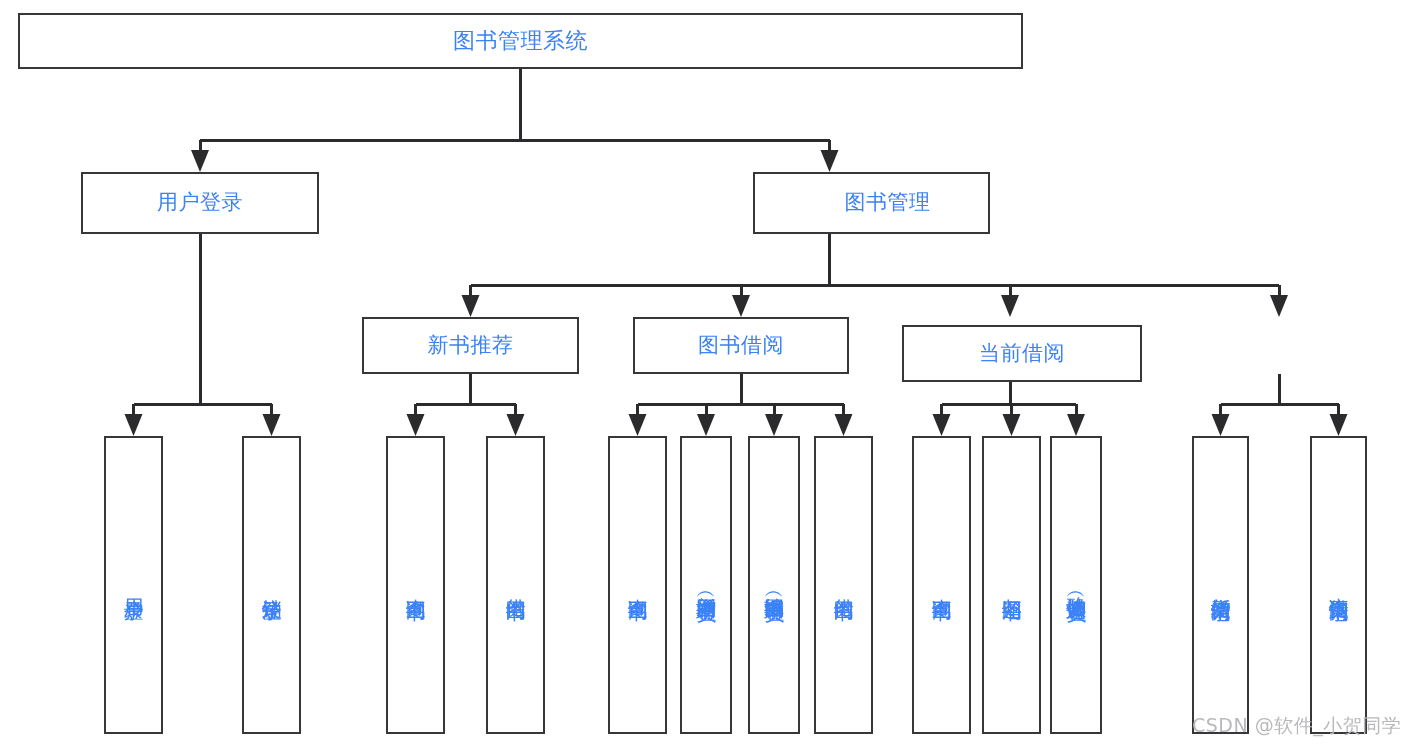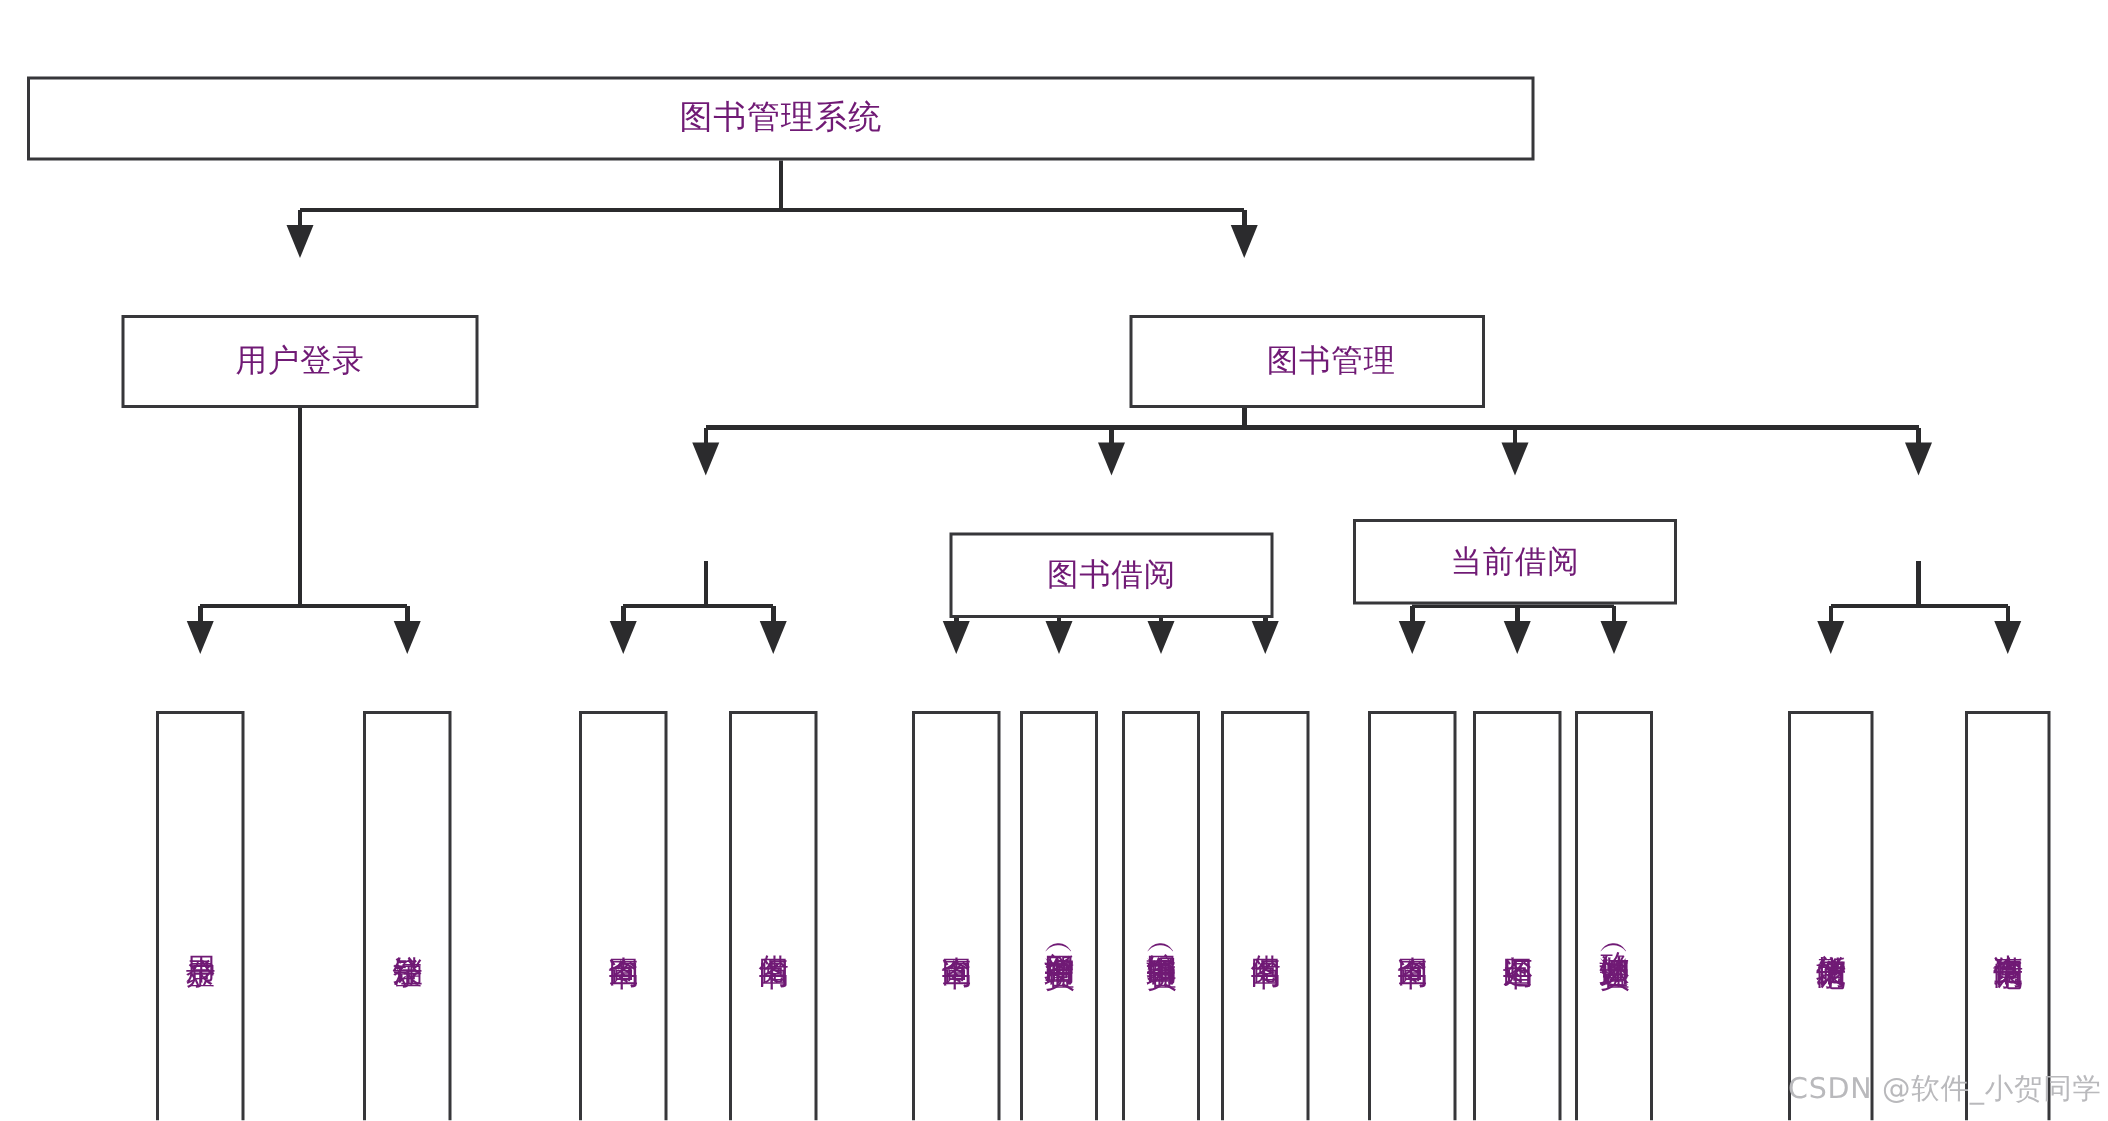--- a/index.html
+++ b/index.html
@@ -24,22 +24,21 @@
     pointer-events: none;
   }
   .node {
     position: absolute;
     box-sizing: border-box;
     background: #ffffff;
     border: 2.5px solid #37373a;
     display: flex;
     align-items: center;
     justify-content: center;
-    color: #701a75;
-    margin-top: 38px;
+    color: #3b82f6;
   }
   .node-h .label {
     font-size: 21px;
     line-height: 1.2;
     letter-spacing: 0.5px;
     white-space: nowrap;
   }
   .node-root .label {
     font-size: 22px;
   }
@@ -127,24 +126,27 @@
     <span class="label">图书管理系统</span>
   </div>
 
   <div class="node node-h" style="left:81px; top:172px; width:238px; height:62px;">
     <span class="label">用户登录</span>
   </div>
   <div class="node node-h" style="left:753px; top:172px; width:237px; height:62px;padding-left:32px;">
     <span class="label">图书管理</span>
   </div>
 
+  <div class="node node-h" style="left:362px; top:317px; width:217px; height:57px;">
+    <span class="label">新书推荐</span>
+  </div>
   <div class="node node-h" style="left:633px; top:317px; width:216px; height:57px;text-align:center;">
     <span class="label">图书借阅</span>
   </div>
-  <div class="node node-h" style="left:902px; top:308px; width:216px; height:57px;">
+  <div class="node node-h" style="left:902px; top:325px; width:240px; height:57px;">
     <span class="label">当前借阅</span>
   </div>
 
   <div class="node node-v" style="left:104px; top:436px; width:59px; height:298px;">
     <span class="label">用户登录</span>
   </div>
   <div class="node node-v" style="left:242px; top:436px; width:59px; height:298px;">
     <span class="label">注销登录</span>
   </div>
   <div class="node node-v" style="left:386px; top:436px; width:59px; height:298px;">

